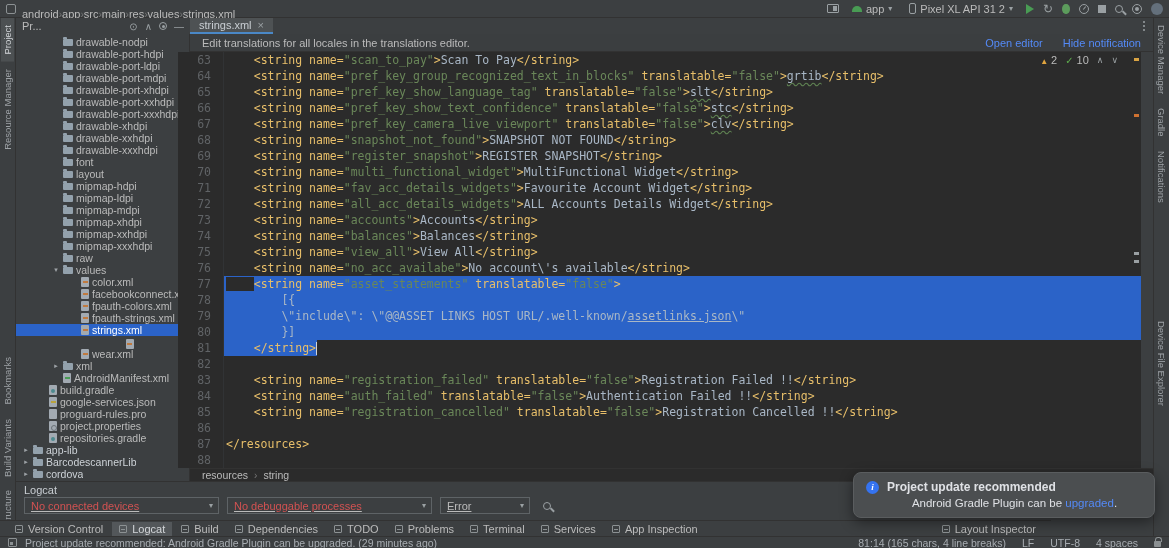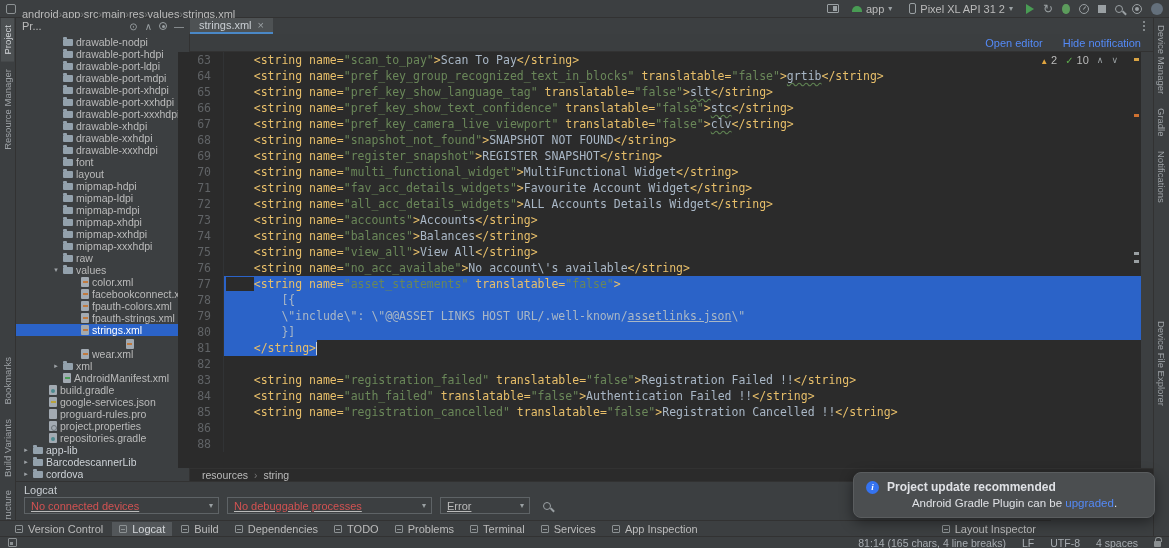--- a/index.html
+++ b/index.html
@@ -194,20 +194,21 @@
 
   <div class="tabbar">
     <div class="tab active">
       <span>strings.xml</span>
       <span class="tab-close">×</span>
     </div>
     <span class="kebab"></span>
   </div>
 
   <div class="banner">
+    <span>Edit translations for all locales in the translations editor.</span>
     <span class="banner-actions">
       <a>Open editor</a>
       <a>Hide notification</a>
     </span>
   </div>
 
   <div class="left-strip">
       <span class="vlabel active">Project</span>
       <span class="vlabel">Resource Manager</span>
       <span class="ls-spacer"></span>
@@ -503,20 +504,24 @@
         </div>
         <div class="code-line">
           <span class="lineno">85</span>
           <span class="code-text"><span class="tok-i">    </span><span class="tok-t">&lt;string </span><span class="tok-a">name=</span><span class="tok-s">"registration_cancelled"</span><span class="tok-a"> translatable=</span><span class="tok-s">"false"</span><span class="tok-t">&gt;</span><span class="tok-x">Registration Cancelled !!</span><span class="tok-t">&lt;/string&gt;</span></span>
         </div>
         <div class="code-line">
           <span class="lineno">86</span>
           <span class="code-text"></span>
         </div>
         <div class="code-line">
+          <span class="lineno">87</span>
+          <span class="code-text"><span class="tok-t">&lt;/resources&gt;</span></span>
+        </div>
+        <div class="code-line">
           <span class="lineno">88</span>
           <span class="code-text"></span>
         </div>
       </div>
     <div class="inspections">
       <span><span class="warn-ic">▲</span><span>2</span></span>
       <span><span class="check-ic">✓</span><span>10</span></span>
       <span class="insp-nav">∧</span>
       <span class="insp-nav">∨</span>
     </div>
@@ -595,20 +600,21 @@
       </div>
       <span class="bb-spacer"></span>
       <div class="bb-item">
         <span class="bb-ic"></span>
         <span>Layout Inspector</span>
       </div>
     </div>
 
   <div class="status-bar">
     <span class="sb-ic"></span>
+    <span>Project update recommended: Android Gradle Plugin can be upgraded. (29 minutes ago)</span>
     <span class="sb-right">
         <span class="sb-seg">81:14 (165 chars, 4 line breaks)</span>
         <span class="sb-seg">LF</span>
         <span class="sb-seg">UTF-8</span>
         <span class="sb-seg">4 spaces</span>
         <span class="lock-ic"></span>
       </span>
   </div>
 
   <div class="popup">

